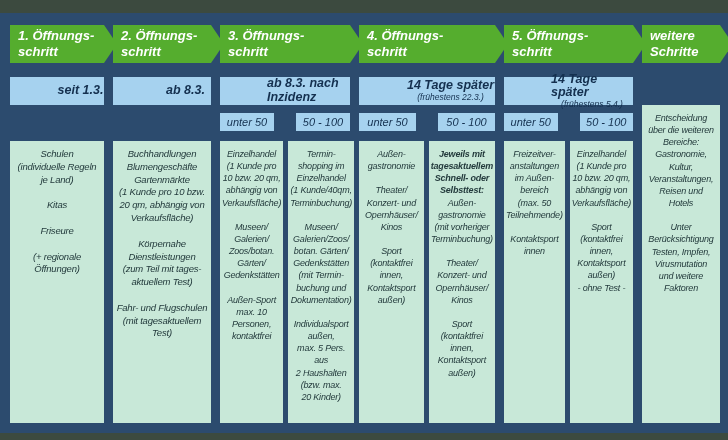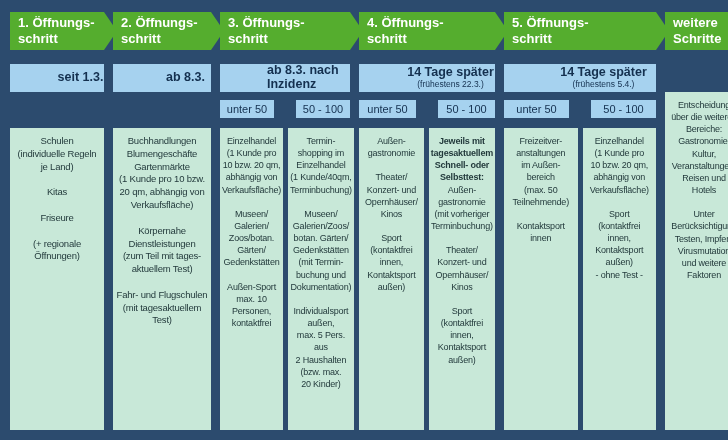--- a/index.html
+++ b/index.html
@@ -1,24 +1,24 @@
 <!DOCTYPE html>
 <html><head>
 <meta charset="utf-8">
 <style>
   html,body{margin:0;padding:0;}
   body{width:728px;height:440px;overflow:hidden;font-family:"Liberation Sans",sans-serif;}
-  .frame{width:728px;height:440px;background:#2c4b6e;display:flex;flex-direction:row;overflow:hidden;}
+  .frame{width:728px;height:440px;background:#2c4b6e;display:flex;flex-direction:column;overflow:hidden;font-style:italic;}
   .letterbox{background:#3c4a3f;flex:0 0 auto;}
   .lb-top{height:13px;}
   .lb-bottom{height:7px;}
   .canvas{flex:1 1 auto;display:flex;gap:9px;padding:12px 2px 10px 10px;box-sizing:border-box;}
   .col{display:flex;flex-direction:column;flex:0 0 auto;}
   .col-1{width:94px}.col-2{width:98px}.col-3{width:130px}
-  .col-4{width:136px}.col-5{width:152px}.col-6{width:78px}
+  .col-4{width:136px}.col-5{width:129px}.col-6{width:78px}
   .arrow{position:relative;height:38px;flex:0 0 38px;background:#55ad2e;color:#ffffff;
          font-weight:bold;font-size:13px;line-height:1.25;display:flex;align-items:center;
          padding-left:8px;box-sizing:border-box;margin-bottom:14px;white-space:pre-line;}
   .arrow::after{content:"";position:absolute;left:100%;top:0;width:0;height:0;
          border-top:19px solid transparent;border-bottom:19px solid transparent;
          border-left:13px solid #55ad2e;}
   .datebar{height:28px;flex:0 0 28px;background:#a6d2ef;color:#14304f;display:flex;
          flex-direction:column;align-items:center;justify-content:center;margin-bottom:8px;padding-left:47px;}
   .date-main{font-size:12.5px;font-weight:bold;line-height:1.1;}
   .date-sub{font-size:8.5px;line-height:1.1;}

